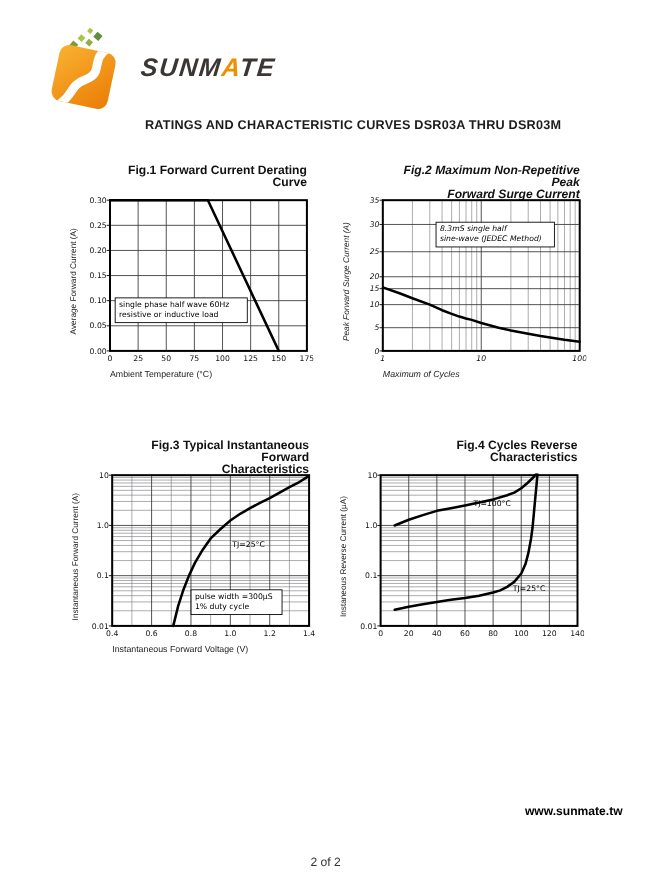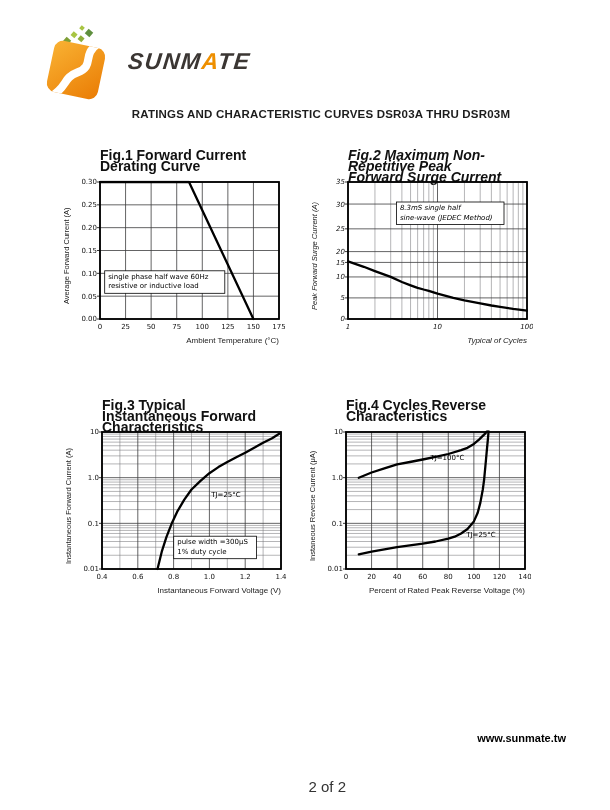--- a/index.html
+++ b/index.html
@@ -14,32 +14,32 @@
   .wordmark .brand-a{color:#ee8f00;}
   .page-title{position:absolute;left:16px;top:108px;width:610px;margin:0;text-align:center;
               font-size:11.5px;font-weight:bold;letter-spacing:0.2px;color:#1c1c1c;}
 
   
   .chart{position:absolute;width:252px;}
   #chart-block-0{left:60px;top:150px;}
   #chart-block-1{left:308px;top:150px;font-style:italic;}
   #chart-block-2{left:62px;top:400px;}
   #chart-block-3{left:306px;top:400px;}
-  .chart-title{height:27px;font-size:14px;font-weight:bold;text-align:left;white-space:pre-line;
+  .chart-title{height:27px;font-size:11px;font-weight:bold;text-align:right;white-space:pre-line;
                padding-left:40px;padding-right:33px;line-height:11px;color:#111;}
   .plot-row{display:flex;align-items:stretch;}
   .y-axis-label{width:13px;height:158px;writing-mode:vertical-rl;transform:rotate(180deg);
                 font-size:7.5px;text-align:center;color:#222;line-height:13px;}
   .plot-svg{width:212px;height:158px;display:block;}
   svg text{font-family:"DejaVu Sans","Liberation Sans",sans-serif;}
-  .x-axis-label{font-size:8px;text-align:right;padding-left:40px;padding-right:33px;
+  .x-axis-label{font-size:8px;text-align:left;padding-left:40px;padding-right:33px;
                 margin-top:1px;color:#222;}
 
   
-  .footer-page{position:absolute;left:246px;top:778px;width:100px;text-align:right;font-size:15px;color:#333;}
+  .footer-page{position:absolute;left:246px;top:778px;width:100px;text-align:center;font-size:11px;color:#333;}
   .footer-site{position:absolute;right:44px;top:732px;font-size:11px;font-weight:bold;color:#000;}
 </style>
 </head>
 <body>
 
 <div class="page">
 
   <div class="logo">
     <svg width="94" height="84" viewBox="0 0 94 84">
       <defs>
@@ -194,21 +194,21 @@
             <text x="24" y="54.3" text-anchor="end" font-size="7" fill="#111">25</text>
             <text x="24" y="29.5" text-anchor="end" font-size="7" fill="#111">30</text>
             <text x="24" y="7.4" text-anchor="end" font-size="7" fill="#111">35</text>
           </g>
           <path d="M27.0,84.3 L42.8,89.8 L53.9,94.1 L69.7,99.9 L80.9,105.0 L89.6,108.3 L96.6,110.8 L102.6,112.5 L107.8,113.8 L116.5,116.7 L132.3,120.9 L143.4,123.4 L159.2,126.4 L170.4,128.5 L179.1,129.8 L192.1,131.9 L206.0,133.6" fill="none" stroke="#000" stroke-width="2.3" stroke-linejoin="round" stroke-linecap="round" clip-path="url(#cp-1)"></path>
           <rect x="75.4" y="25.0" width="107.6" height="22.5" fill="#fff" stroke="#000" stroke-width="0.8"></rect>
           <text x="78.9" y="33.0" font-size="7" fill="#000">8.3mS single half</text>
           <text x="78.9" y="42.5" font-size="7" fill="#000">sine-wave (JEDEC Method)</text>
         </svg>
     </div>
-    <div class="x-axis-label">Typical of Cycles</div>
+    <div class="x-axis-label">Maximum of Cycles</div>
   </section>
 
   <section class="chart" id="chart-block-2">
     <div class="chart-title">Fig.3 Typical Instantaneous Forward
 Characteristics</div>
     <div class="plot-row">
       <div class="y-axis-label">Instantaneous Forward Current (A)</div>
       <svg class="plot-svg" viewBox="0 0 212 158">
           <g>
             <line x1="44.90" y1="5.00" x2="44.90" y2="142.00" stroke="#77777b" stroke-width="0.55"></line>
@@ -349,19 +349,18 @@
             <text x="24" y="98.7" text-anchor="end" font-size="7" fill="#111">0.1</text>
             <text x="24" y="53.1" text-anchor="end" font-size="7" fill="#111">1.0</text>
             <text x="24" y="7.4" text-anchor="end" font-size="7" fill="#111">10</text>
           </g>
           <path d="M39.8,50.7 L52.6,45.5 L65.4,41.3 L78.1,37.4 L90.9,35.0 L103.7,32.5 L116.5,29.9 L129.3,27.0 L142.1,23.2 L148.5,20.8 L154.9,16.9 L160.0,12.6 L163.8,8.9 L166.4,6.4 L168.3,3.8" fill="none" stroke="#000" stroke-width="2.3" stroke-linejoin="round" stroke-linecap="round" clip-path="url(#cp-3)"></path>
           <path d="M39.8,127.3 L52.6,124.6 L65.4,122.3 L78.1,120.2 L90.9,118.3 L103.7,116.6 L116.5,114.5 L129.3,111.7 L135.7,109.7 L142.1,106.5 L148.5,102.0 L154.9,94.4 L158.7,85.8 L161.3,75.9 L163.8,62.5 L165.1,52.8 L166.4,39.0 L167.6,25.8 L168.9,12.1 L169.6,4.0" fill="none" stroke="#000" stroke-width="2.3" stroke-linejoin="round" stroke-linecap="round" clip-path="url(#cp-3)"></path>
           <text x="111.4" y="33.3" font-size="7" fill="#000">TJ=100°C</text>
           <text x="147.2" y="110.1" font-size="7" fill="#000">TJ=25°C</text>
         </svg>
     </div>
-    <div class="x-axis-label">Percent of Rated Peak Reverse Voltage (%)</div>
   </section>
 
   <div class="footer-page">2 of 2</div>
   <div class="footer-site">www.sunmate.tw</div>
 
 </div>
 
 </body></html>

